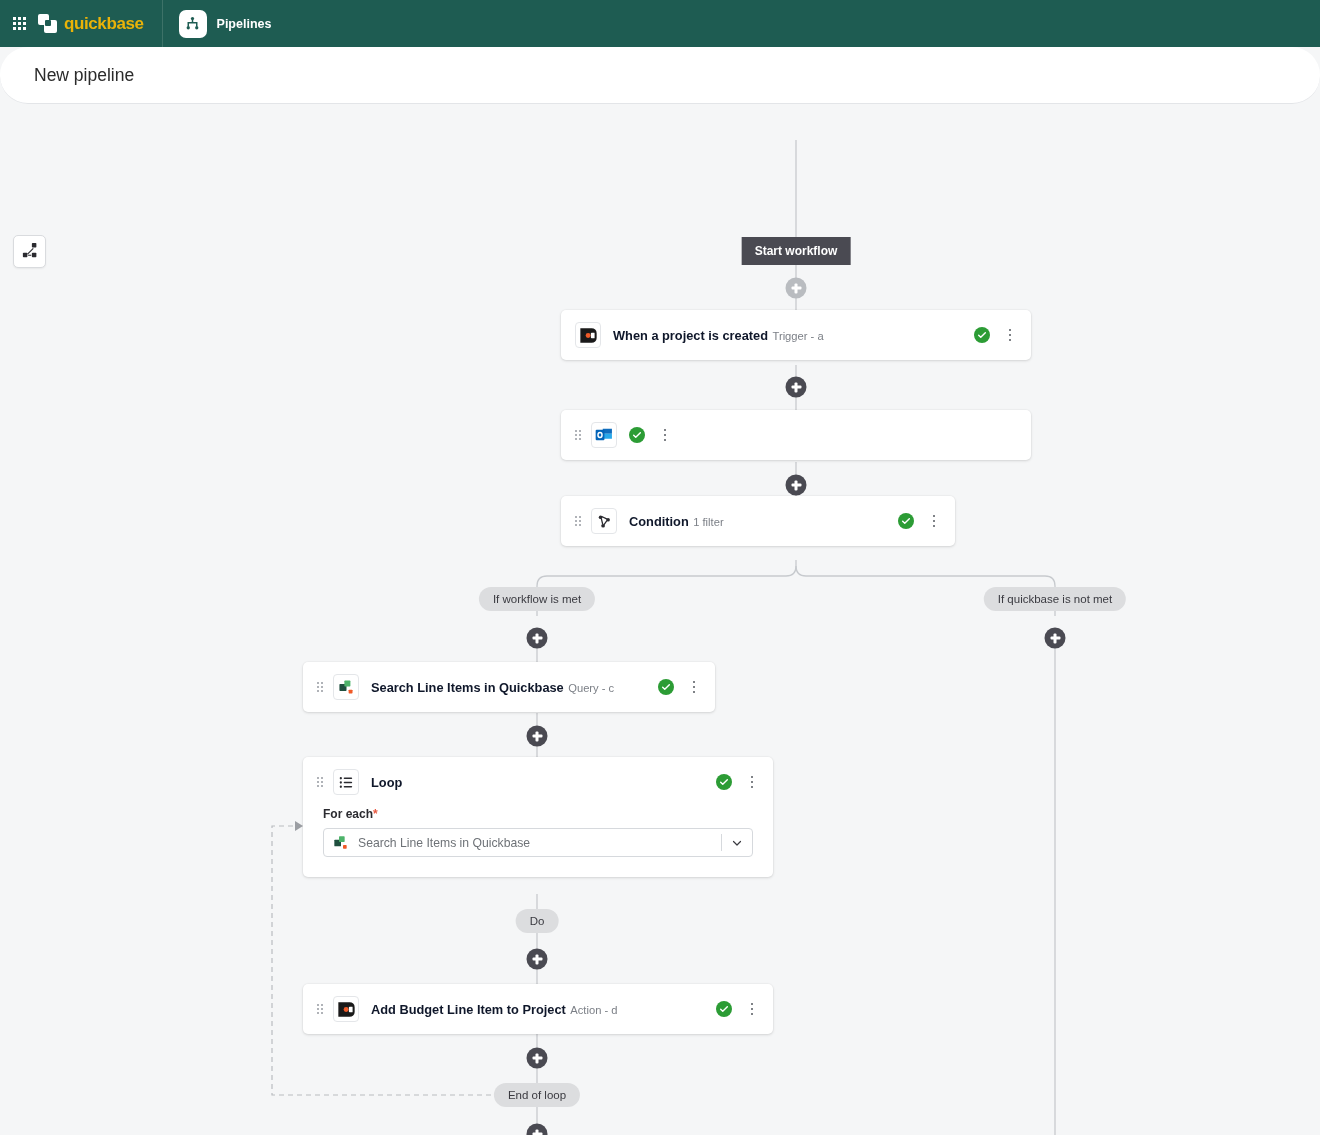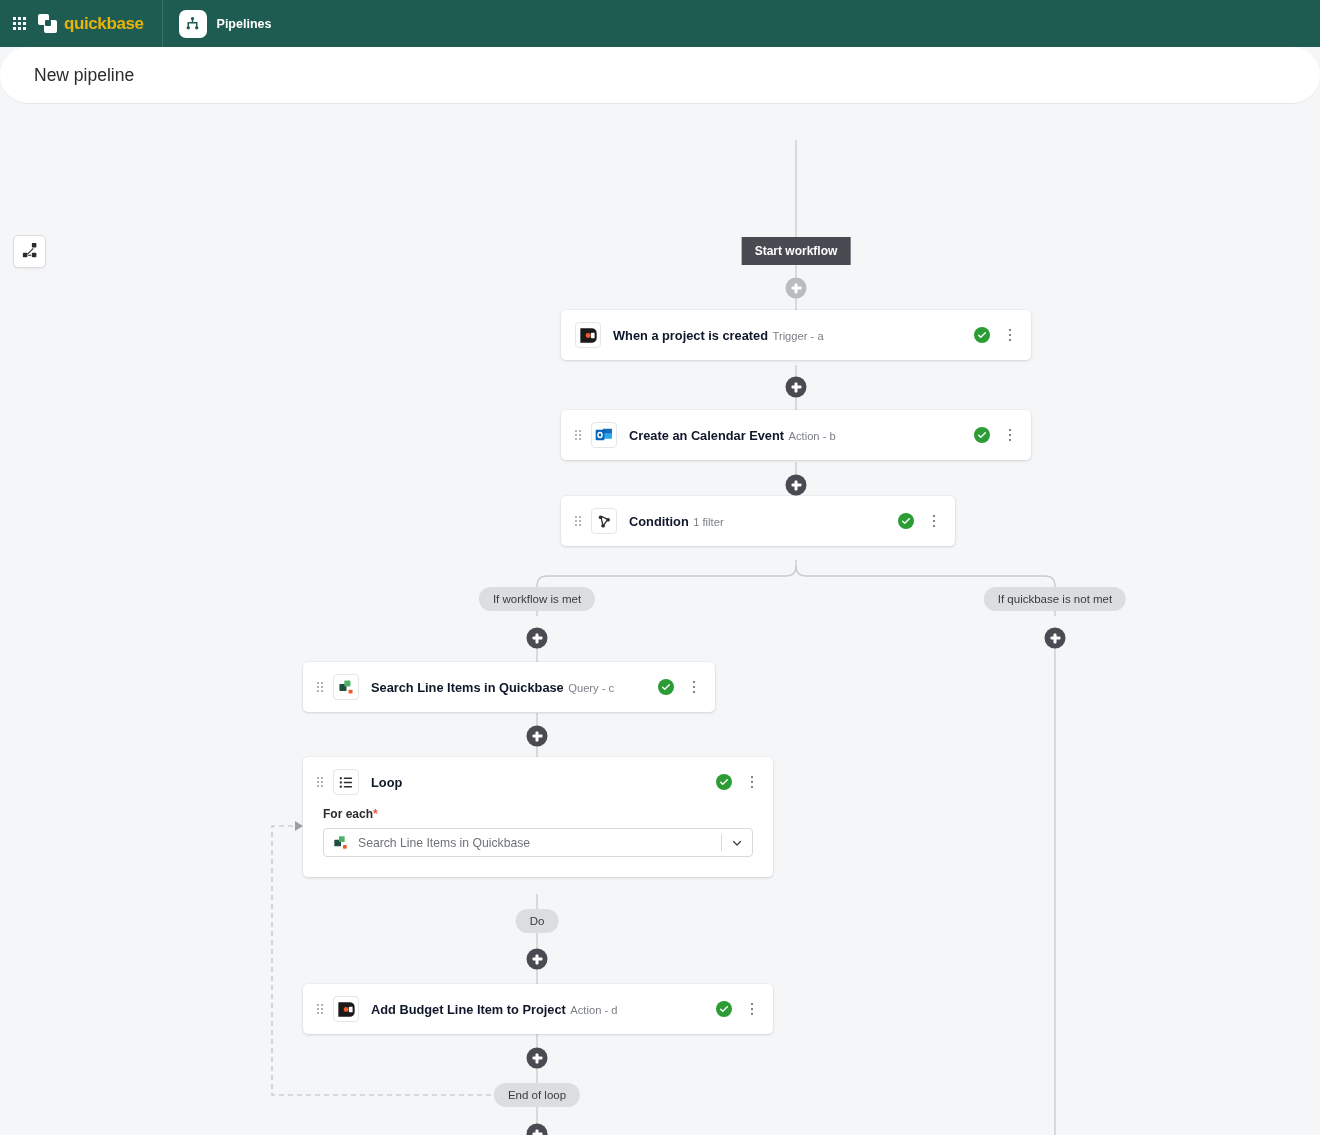--- a/index.html
+++ b/index.html
@@ -296,24 +296,20 @@
         </span>
       <span class="node-icon">
         <svg width="20" height="20" viewBox="0 0 24 24">
           <rect x="10.5" y="4.5" width="11" height="6" fill="#0f6cbd"></rect>
           <rect x="10.5" y="10.5" width="11" height="6" fill="#28a8ea"></rect>
           <rect x="2" y="5.6" width="10.5" height="12.8" rx="1.2" fill="#0364b8"></rect>
           <ellipse cx="7.2" cy="12" rx="3.3" ry="3.9" fill="#fff"></ellipse>
           <ellipse cx="7.2" cy="12" rx="1.6" ry="2.2" fill="#0364b8"></ellipse>
         </svg>
       </span>
-      <span class="node-text">
-        <span class="node-title">Create an Calendar Event</span>
-        <span class="node-sub">Action - b</span>
-      </span>
       <span class="node-status">
         <svg width="10" height="10" viewBox="0 0 24 24" fill="none" stroke="#fff" stroke-width="3.4" stroke-linecap="round" stroke-linejoin="round">
             <path d="M4 12.5l5 5 11-11"></path>
           </svg>
       </span>
       <span class="kebab">
           <i></i>
           <i></i>
           <i></i>
         </span>

